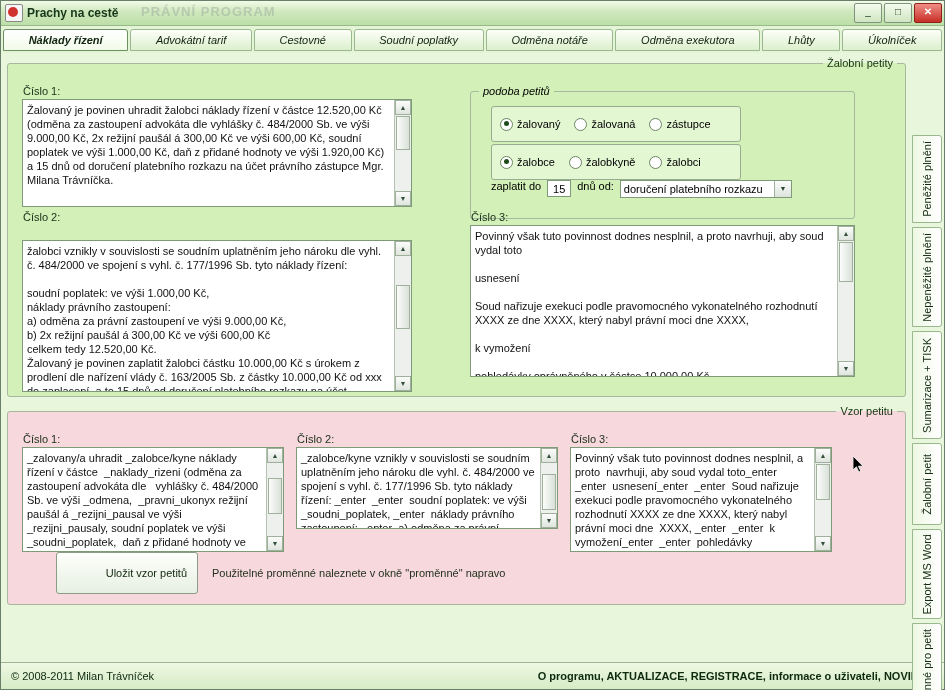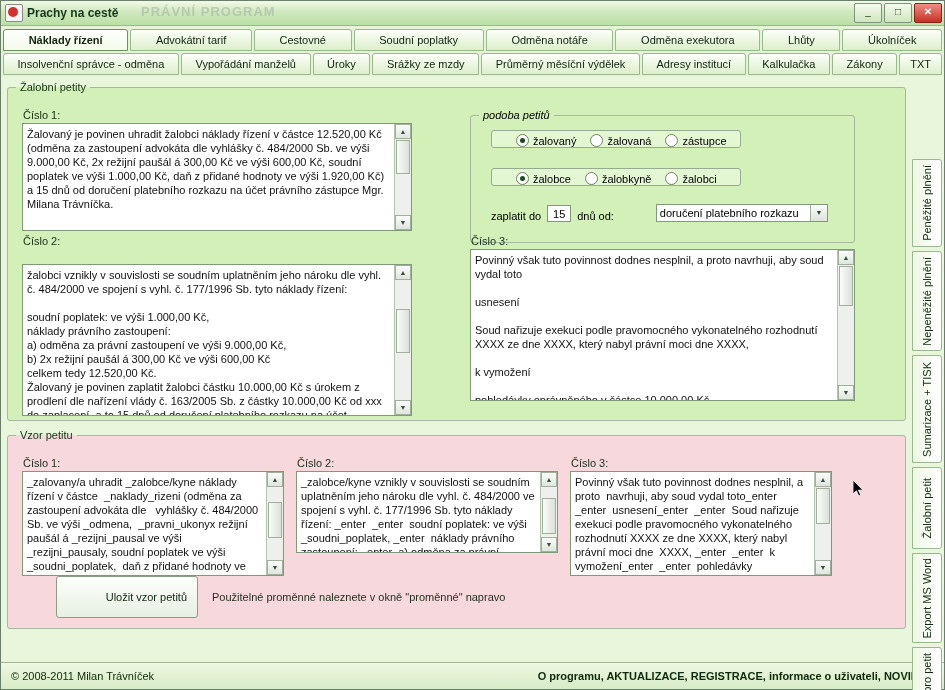--- a/index.html
+++ b/index.html
@@ -107,20 +107,21 @@
   .tab {
     flex: 1 1 auto;
     text-align: center;
     font-size: 11px;
     padding: 4px 2px 4px 2px;
     border: 1px solid #9ab88d;
     border-radius: 3px 3px 0 0;
     background: linear-gradient(to bottom, #fdfff9, #dcefcc);
     white-space: nowrap;
     color: #10240f;
+    font-style: italic;
   }
   .tab.active {
     background: linear-gradient(to bottom, #ffffff, #f2fbe9);
     border-color: #6d8f62;
     font-weight: bold;
   }
   .tab.narrow { flex: 0 0 auto; padding-left: 10px; padding-right: 10px; }
   
   .content {
     flex: 1 1 auto;
@@ -132,20 +133,21 @@
     border: 1px solid #a8b8a0;
     border-radius: 3px;
     margin: 0 0 8px 0;
     padding: 6px 8px 8px 8px;
     box-sizing: border-box;
   }
   fieldset.group > legend {
     font-size: 11px;
     padding: 0 4px;
     color: #13320f;
+    text-align: right;
   }
   .zalobni {
     background: #d3f0b8;
     height: 340px;
     position: relative;
   }
   .vzor {
     background: #f7d8dd;
     height: 200px;
     position: relative;
@@ -220,27 +222,27 @@
     top: -7px; left: 8px;
     background: #d3f0b8;
     padding: 0 4px;
     font-size: 11px;
     font-style: italic;
   }
   .radio-row {
     position: absolute;
     left: 20px;
     width: 250px;
-    height: 18px;
+    height: 36px;
     border: 1px solid #96ab8f;
     border-radius: 3px;
     background: #e4f7d3;
     display: flex;
-    align-items: flex-end;
-    padding: 0 24px;
+    align-items: center;
+    padding: 0 8px;
     box-sizing: border-box;
     gap: 14px;
   }
   .radio-row.r1 { top: 14px; }
   .radio-row.r2 { top: 52px; }
   .radio {
     display: flex;
     align-items: center;
     gap: 4px;
     font-size: 11px;
@@ -260,21 +262,21 @@
     left: 2.5px; top: 2.5px;
     width: 5px; height: 5px;
     border-radius: 50%;
     background: #1f4a1c;
   }
   .pay-row {
     position: absolute;
     left: 20px;
     top: 88px;
     display: flex;
-    align-items: flex-end;
+    align-items: flex-start;
     gap: 6px;
     font-size: 11px;
   }
   .pay-row input.num {
     width: 24px;
     height: 17px;
     border: 1px solid #7f9a78;
     font-size: 11px;
     text-align: center;
     box-sizing: border-box;
@@ -286,21 +288,20 @@
     border: 1px solid #7f9a78;
     background: #fff;
     font-size: 11px;
     display: flex;
     align-items: center;
     padding-left: 3px;
     box-sizing: border-box;
     position: relative;
     white-space: nowrap;
     overflow: hidden;
-    margin-left: 36px;
   }
   .combo .arrow {
     position: absolute;
     right: 0; top: 0; bottom: 0;
     width: 16px;
     background: linear-gradient(to bottom, #fbfcfb, #dde4dc);
     border-left: 1px solid #9fb09b;
     text-align: center;
     font-size: 7px;
     line-height: 16px;
@@ -406,31 +407,20 @@
     <div class="tabrow">
       <div class="tab active">Náklady řízení</div>
       <div class="tab">Advokátní tarif</div>
       <div class="tab">Cestovné</div>
       <div class="tab">Soudní poplatky</div>
       <div class="tab">Odměna notáře</div>
       <div class="tab">Odměna exekutora</div>
       <div class="tab">Lhůty</div>
       <div class="tab">Úkolníček</div>
     </div>
-    <div class="tabrow">
-      <div class="tab">Insolvenční správce - odměna</div>
-      <div class="tab">Vypořádání manželů</div>
-      <div class="tab">Úroky</div>
-      <div class="tab">Srážky ze mzdy</div>
-      <div class="tab">Průměrný měsíční výdělek</div>
-      <div class="tab">Adresy institucí</div>
-      <div class="tab">Kalkulačka</div>
-      <div class="tab">Zákony</div>
-      <div class="tab narrow">TXT</div>
-    </div>
   </div>
 
   <div class="content">
 
     <fieldset class="group zalobni">
       <legend>Žalobní petity</legend>
 
       <div style="position:absolute; left:14px; top:16px; width:390px;">
         <div class="fieldlabel">Číslo 1:</div>
         <div class="ta" style="height:108px;">

